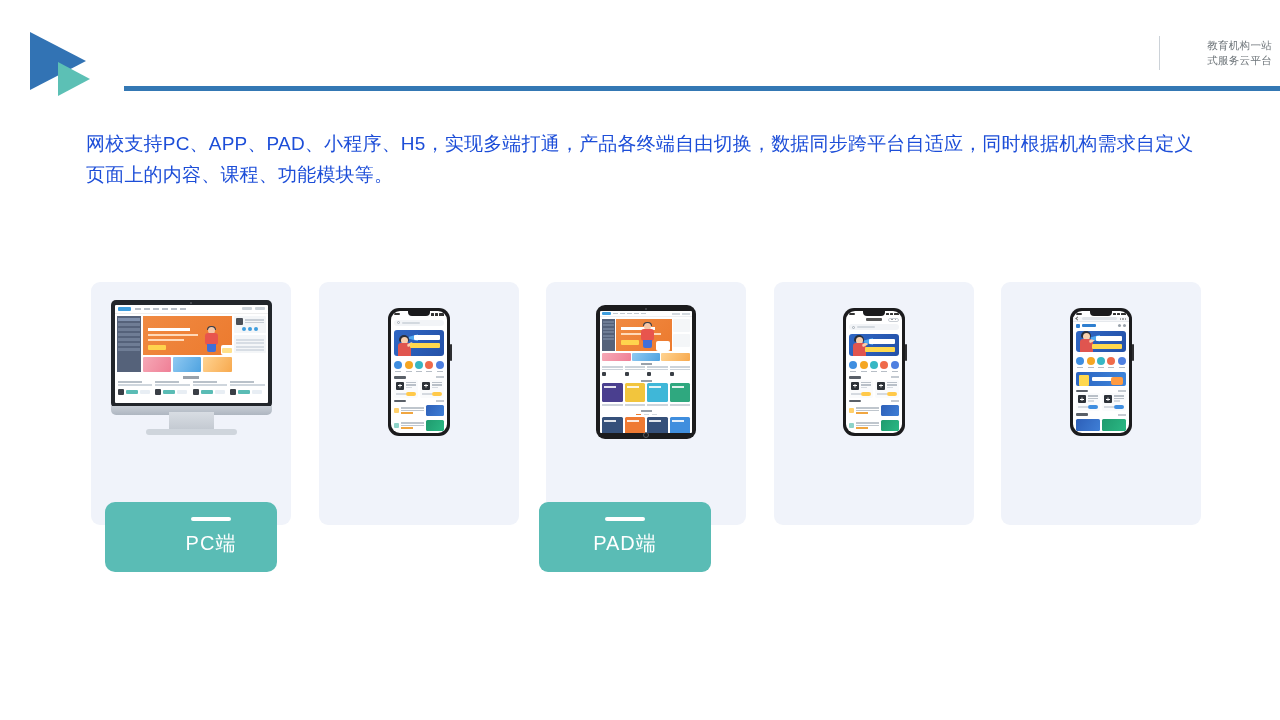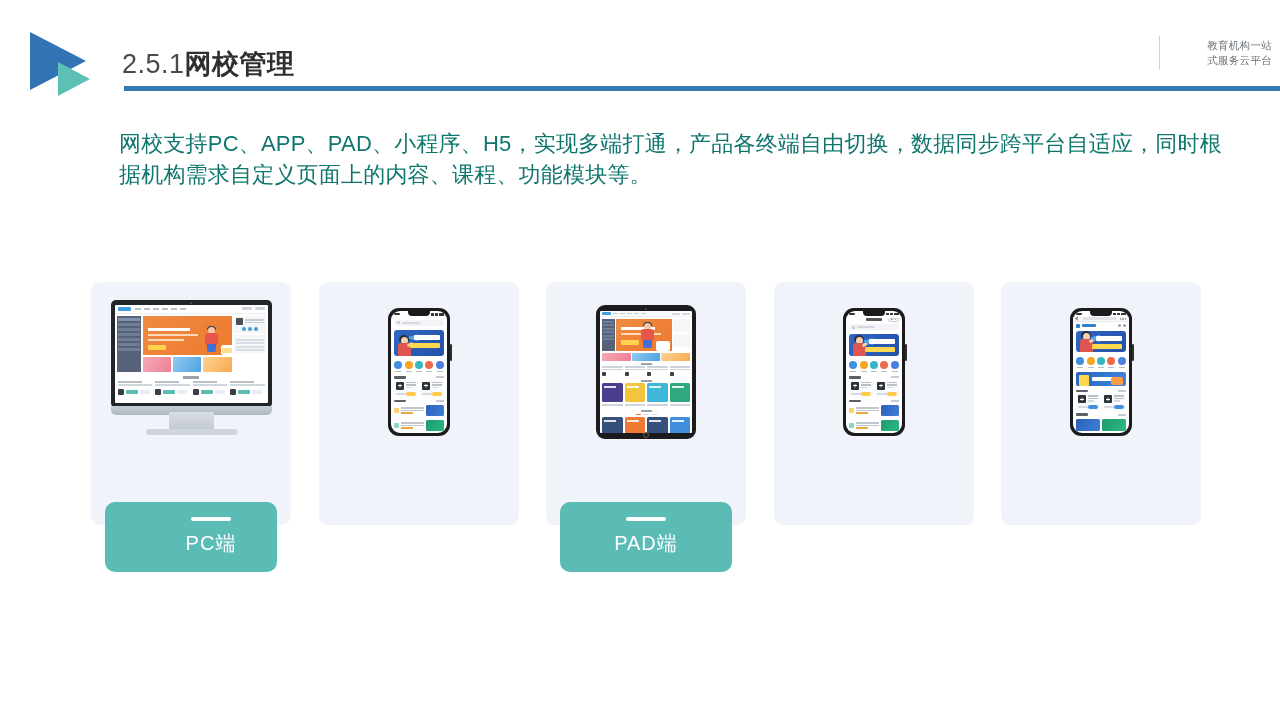--- a/index.html
+++ b/index.html
@@ -39,21 +39,21 @@
     line-height: 11px; margin-top: 1px;
   }
   .brand-div { width: 1px; height: 34px; background: #ccd2d8; margin: 0 11px 0 13px; }
   .brand-tag {
     font-size: 10.5px; color: #6d7479; line-height: 15px; letter-spacing: 0.3px; margin-left: 36px;
   }
 
   
   .body-copy {
     position: absolute; left: 86px; top: 128px; width: 1122px;
-    font-size: 22px; color: #0f766e; line-height: 31px; letter-spacing: 0.2px; margin-left: 33px;
+    font-size: 19px; color: #1d4ed8; line-height: 31px; letter-spacing: 0.2px;
   }
 
   
   .cards { position: absolute; left: 91px; top: 282px; width: 1100px; height: 292px; }
   .card { position: absolute; top: 0; width: 200px; height: 243px;
           background: #f0f3fa; border-radius: 9px; }
   .card.c0 { left: 0; }
   .card.c1 { left: 228px; }
   .card.c2 { left: 455px; }
   .card.c3 { left: 683px; }
@@ -62,21 +62,21 @@
   .device-wrap { position: absolute; left: 0; top: 0; width: 200px; height: 180px;
                  display: flex; align-items: center; justify-content: center; }
 
   .label-bar {
     position: absolute; top: 220px; width: 172px; height: 70px;
     background: #5abcb5; border-radius: 10px;
     display: flex; flex-direction: column; align-items: center; justify-content: center;
   }
   .label-bar.c0 { left: 14px; padding-left: 40px; }
   .label-bar.c1 { left: 242px; }
-  .label-bar.c2 { left: 469px; }
+  .label-bar.c2 { left: 448px; border-radius: 9px; }
   .label-bar.c3 { left: 697px; }
   .label-bar.c4 { left: 924px; }
   .label-dash { width: 40px; height: 4px; background: #ffffff; border-radius: 2px; margin-bottom: 9px; }
   .label-txt { font-size: 20px; color: #ffffff; letter-spacing: 1px; }
 
   
   .monitor { position: relative; width: 175px; height: 145px; }
   .mon-screen {
     position: absolute; left: 7px; top: 0; width: 161px; height: 108px;
     background: #22262b; border-radius: 5px; padding: 5px 4px 5px 4px;
@@ -296,23 +296,20 @@
 
 <div class="header">
 
   <div class="logo-mark">
     <svg width="76" height="70" viewBox="0 0 76 70">
       <polygon points="2,4 2,62 58,33" fill="#3273b4"></polygon>
       <polygon points="30,34 30,68 62,51" fill="#5cc0b5"></polygon>
     </svg>
   </div>
 
-  <div class="title-text">
-    <span class="title-num">2.5.1</span><span class="title-main">网校管理</span>
-  </div>
   <div class="title-rule"></div>
 
   <div class="brand">
     <div class="brand-div"></div>
     <div class="brand-tag">
       <div>教育机构一站</div>
       <div>式服务云平台</div>
     </div>
   </div>
 </div>

